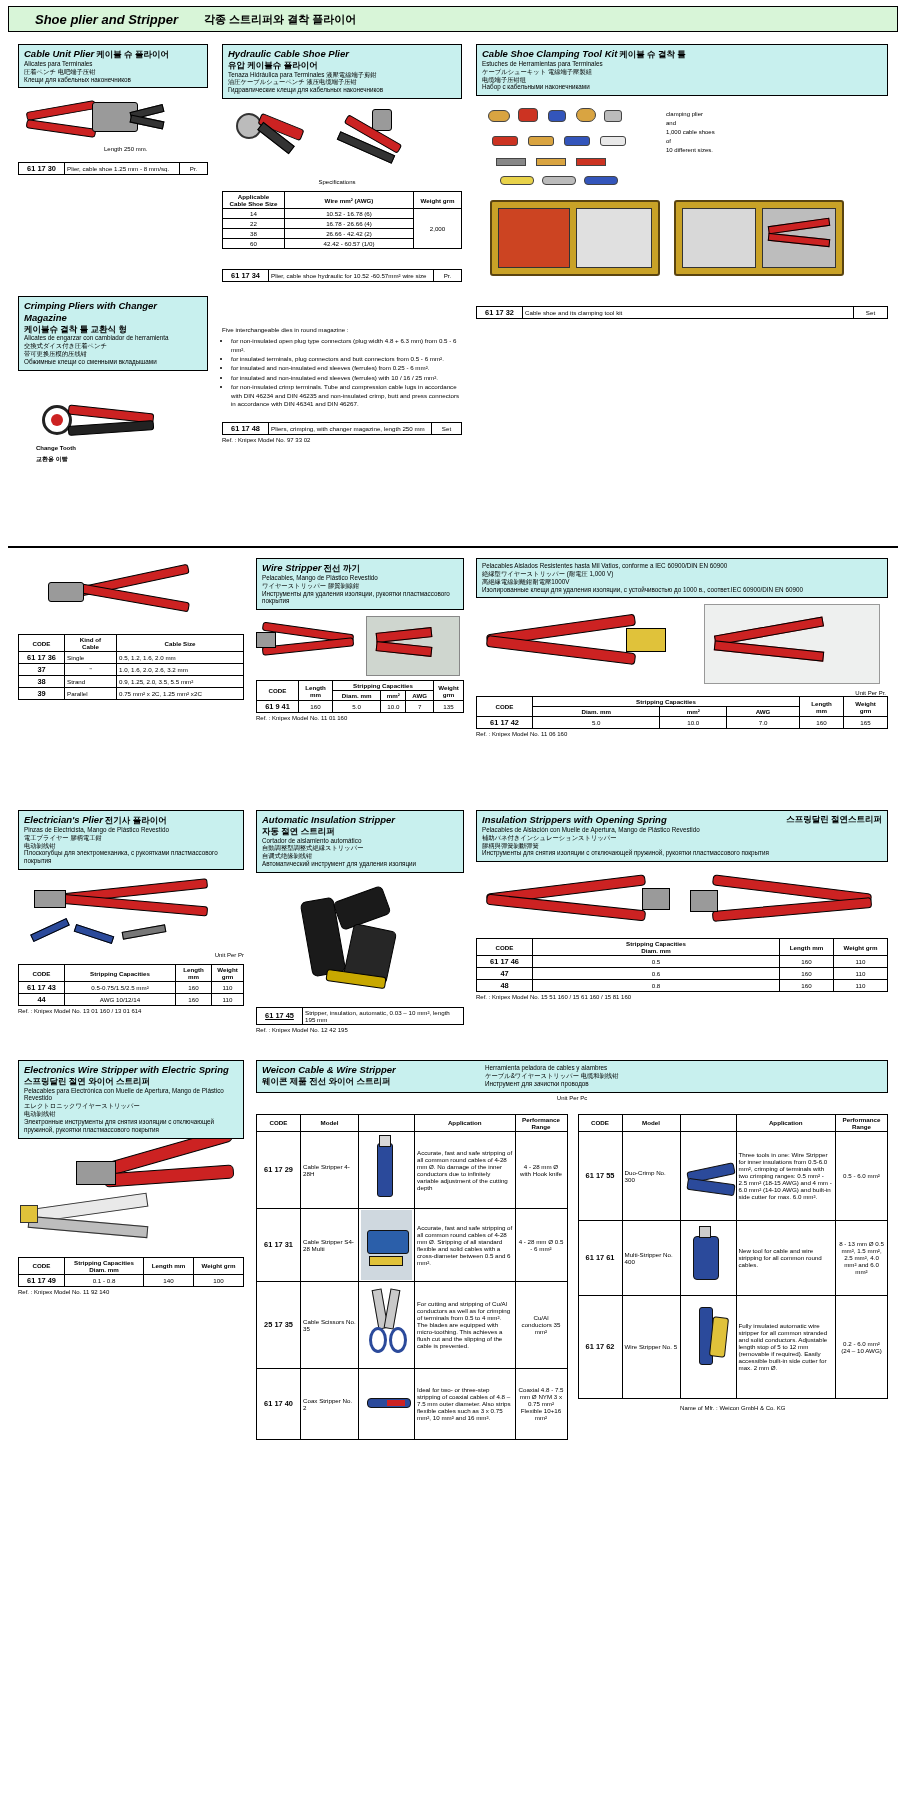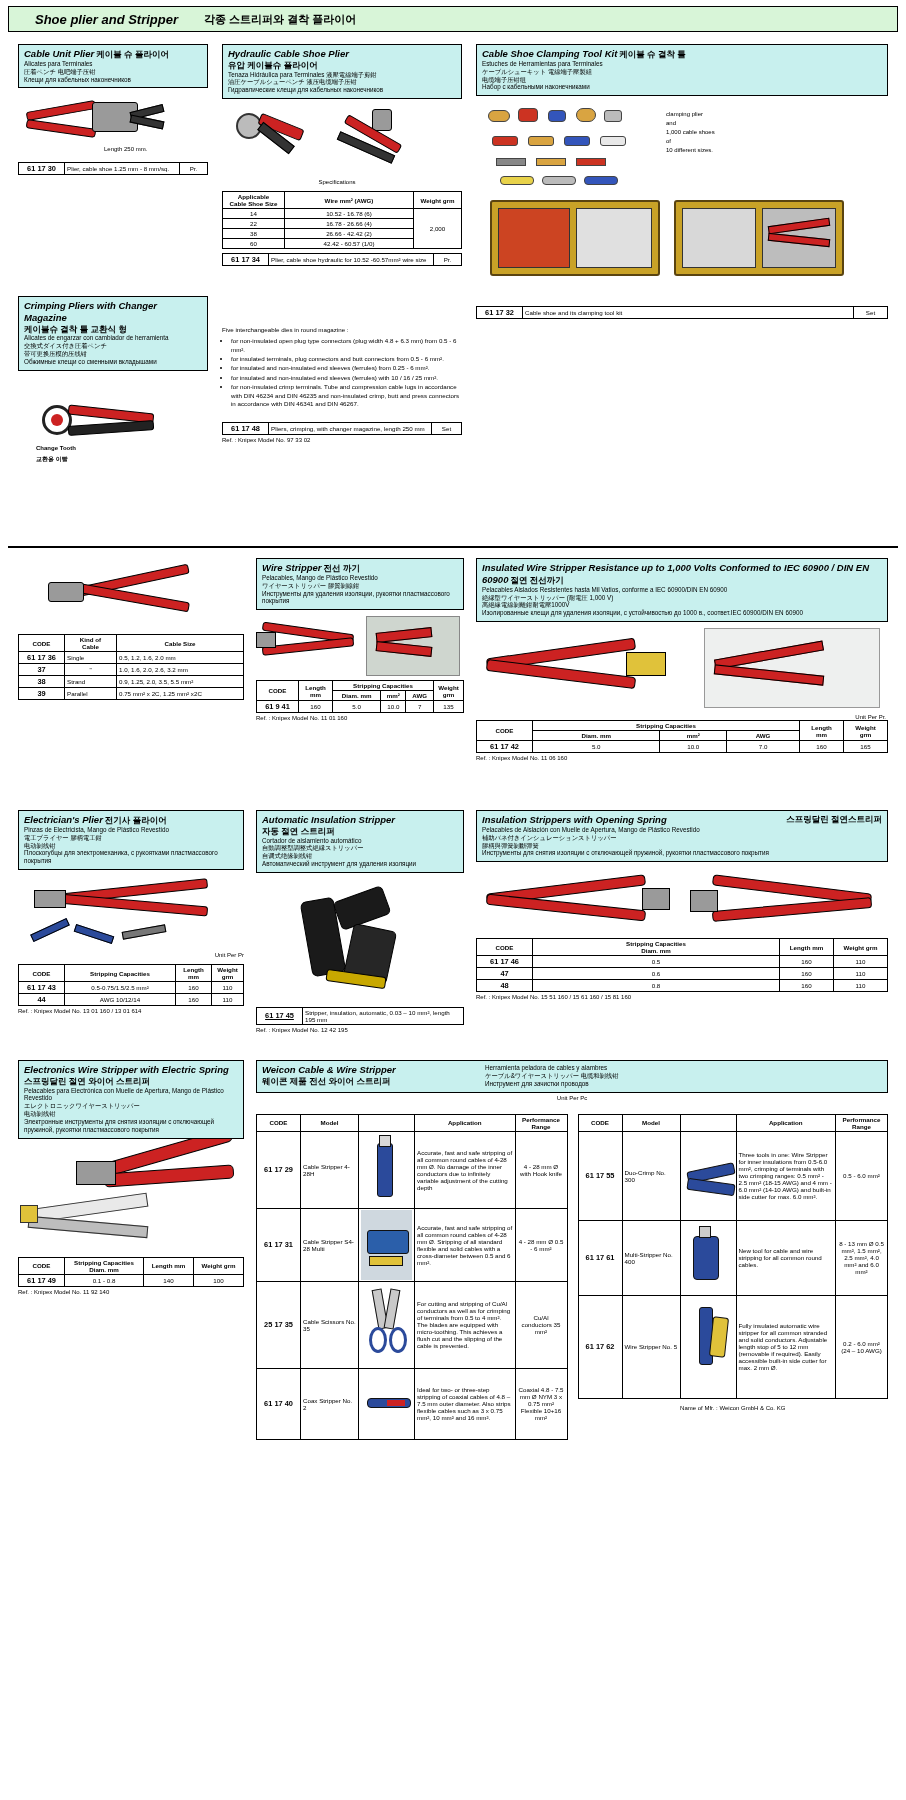--- a/index.html
+++ b/index.html
@@ -134,21 +134,21 @@
       <tr>
         <td class="center">38</td>
         <td class="center">26.66 - 42.42 (2)</td>
       </tr>
       <tr>
         <td class="center">60</td>
         <td class="center">42.42 - 60.57 (1/0)</td>
       </tr>
     </tbody>
       </table>
-    <table class="grid" style="margin-top:4px;">
+    <table class="grid" style="margin-top:20px;">
       <tbody>
           <tr>
         <td class="code center" style="width:46px;">61 17 34</td>
         <td>Plier, cable shoe hydraulic for 10.52 -60.57mm² wire size</td>
         <td class="center" style="width:28px;">Pr.</td>
       </tr>
     </tbody>
       </table>
   </div>
 
@@ -323,22 +323,20 @@
         <td class="center">7</td>
         <td class="center">135</td>
       </tr>
     </tbody>
       </table>
     <div class="refline">Ref. : Knipex Model No. 11 01 160</div>
   </div>
 
   <div class="block" style="left:476px; top:558px; width:412px;">
     <div class="hdr">
-      <div><span class="t1">Insulated Wire Stripper Resistance up to 1,000 Volts Conformed to IEC 60900 / DIN EN 60900</span>
-        <span class="kr">절연 전선까기</span></div>
       <div class="sub">Pelacables Aislados Resistentes hasta Mil Vatios, conforme a IEC 60900/DIN EN 60900</div>
       <div class="sub">絶縁型ワイヤーストリッパー (耐電圧 1,000 V)</div>
       <div class="sub">高絕緣電線剝離鉗耐電壓1000V</div>
       <div class="sub">Изолированные клещи для удаления изоляции, с устойчивостью до 1000 в., соответ.IEC 60900/DIN EN 60900</div>
     </div>
     <div class="art" style="height:92px;position:relative;">
       <div style="position:absolute;left:10px;top:26px;width:150px;height:12px;background:#cc2222;border:1px solid #000;transform:rotate(-8deg);border-radius:4px;"></div>
       <div style="position:absolute;left:10px;top:46px;width:150px;height:12px;background:#cc2222;border:1px solid #000;transform:rotate(7deg);border-radius:4px;"></div>
       <div style="position:absolute;left:150px;top:30px;width:40px;height:24px;background:#e0c23a;border:1px solid #000;"></div>
       <div style="position:absolute;left:228px;top:6px;width:176px;height:80px;background:#eef0ef;border:1px solid #999;"></div>

